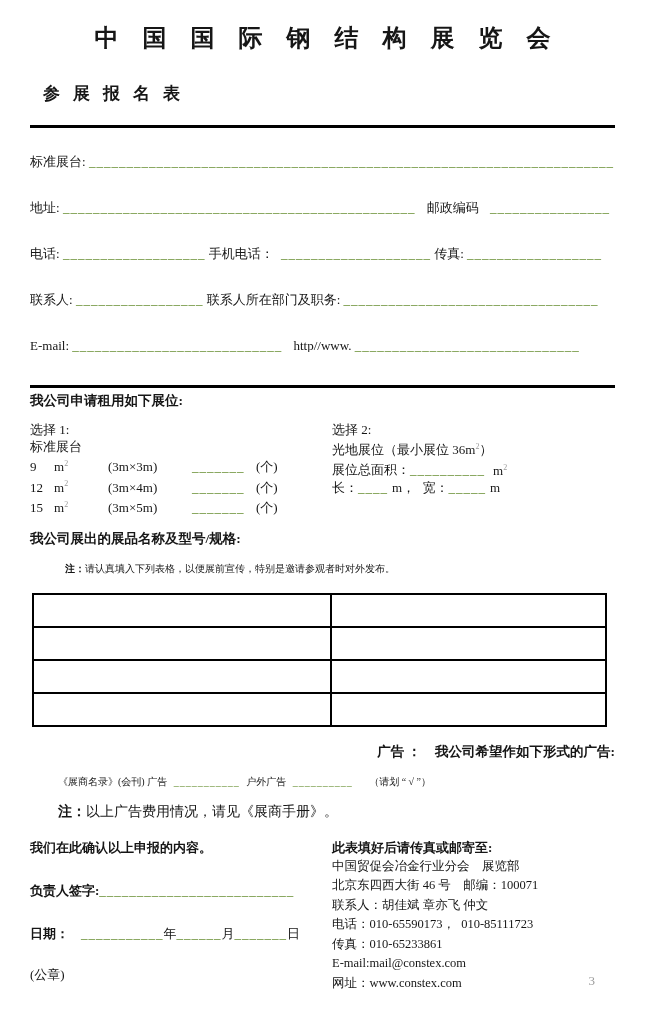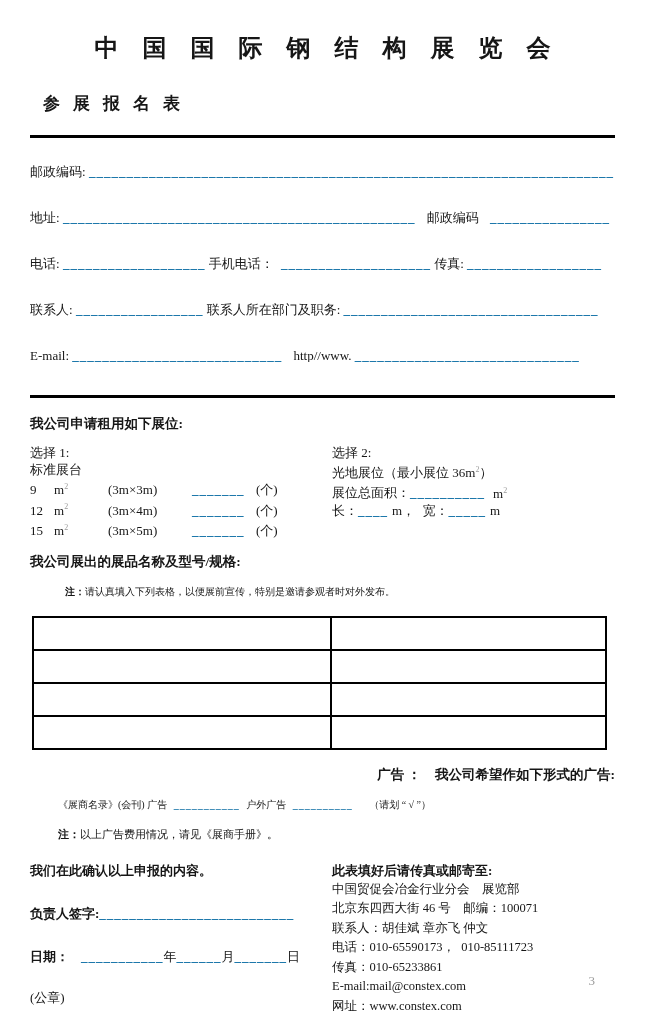--- a/index.html
+++ b/index.html
@@ -5,37 +5,37 @@
   html,body{margin:0;padding:0;}
   body{
     width:645px;height:1011px;background:#ffffff;color:#161616;
     font-family:"Liberation Serif","DejaVu Serif",serif;
     position:relative;overflow:hidden;
   }
   .page{padding:0 30px;box-sizing:border-box;}
 
   .title{
     text-align:center;font-weight:bold;font-size:24px;line-height:32px;
-    letter-spacing:24px;text-indent:24px;padding-top:32px;white-space:nowrap;
+    letter-spacing:24px;text-indent:24px;padding-top:22px;white-space:nowrap;
   }
   .subtitle{
     font-weight:bold;font-size:17px;line-height:22px;
     letter-spacing:13px;text-indent:13px;margin-top:29px;white-space:nowrap;
   }
   .rule{height:3px;background:#000;margin-top:20px;}
   .rule2{height:3px;background:#000;margin-top:17px;}
 
   .fields{margin-top:27px;font-size:13px;}
   .field-row{white-space:nowrap;height:13px;line-height:13px;margin-bottom:33px;overflow:hidden;}
-  .blank{letter-spacing:1px;color:#0369a1;font-weight:bold;}
+  .blank{letter-spacing:1px;color:#4d7c0f;}
   .gap-l{margin-left:8px;}
   .gap-s{margin-left:4px;}
 
   .section-heading{font-weight:bold;font-size:13.5px;line-height:17px;}
-  .booth-heading{margin-top:17px;}
+  .booth-heading{margin-top:4px;}
 
   .booth{display:flex;margin-top:12px;font-size:13px;line-height:17px;}
   .booth-col1{width:302px;}
   .booth-col2{flex:1;}
   .choice-title{font-weight:normal;}
   .booth-row span{display:inline-block;}
   .b-size{width:24px;}
   .b-munit{width:30px;}
   .b-dims{width:84px;margin-left:24px;}
   .b-blank{width:64px;}
@@ -45,21 +45,21 @@
   .note{margin-top:13px;padding-left:35px;font-size:10px;line-height:17px;}
   .note-label{font-weight:bold;}
 
   table.products{border-collapse:collapse;margin-top:16px;margin-left:2px;width:575px;}
   table.products td{border:2px solid #000;height:29px;}
   td.c1{width:52%;}
 
   .ad-heading{margin-top:16px;text-align:right;}
   .ad-gap{margin-left:14px;}
   .ad-line{margin-top:13px;padding-left:28px;font-size:10px;line-height:17px;white-space:nowrap;}
-  .ad-note{margin-top:13px;padding-left:28px;font-size:11px;line-height:17px;}
+  .ad-note{margin-top:13px;padding-left:28px;font-size:14px;line-height:17px;}
 
   .bottom{display:flex;margin-top:18px;font-size:13px;}
   .bottom-left{width:302px;line-height:19px;}
   .bottom-right{flex:1;font-size:12.5px;line-height:19.5px;}
   .confirm-heading,.mailto-heading{font-weight:bold;font-size:13px;line-height:19px;}
   .sig-row{margin-top:24px;white-space:nowrap;}
   .date-row{margin-top:24px;white-space:nowrap;}
   .bold-label{font-weight:bold;}
   .date-indent{margin-left:12px;}
   .seal{margin-top:22px;}
@@ -71,21 +71,21 @@
 <body>
 
 <div class="page">
 
   <div class="title">中国国际钢结构展览会</div>
   <div class="subtitle">参展报名表</div>
   <div class="rule"></div>
 
   <div class="fields">
     <div class="field-row">
-      <span>邮政编码:</span>
+      <span>标准展台:</span>
       <span class="blank">______________________________________________________________________</span>
     </div>
     <div class="field-row">
       <span>地址:</span>
       <span class="blank">_______________________________________________</span>
       <span class="gap-l">邮政编码</span>
       <span class="blank gap-l">________________</span>
     </div>
     <div class="field-row">
       <span>电话:</span>

